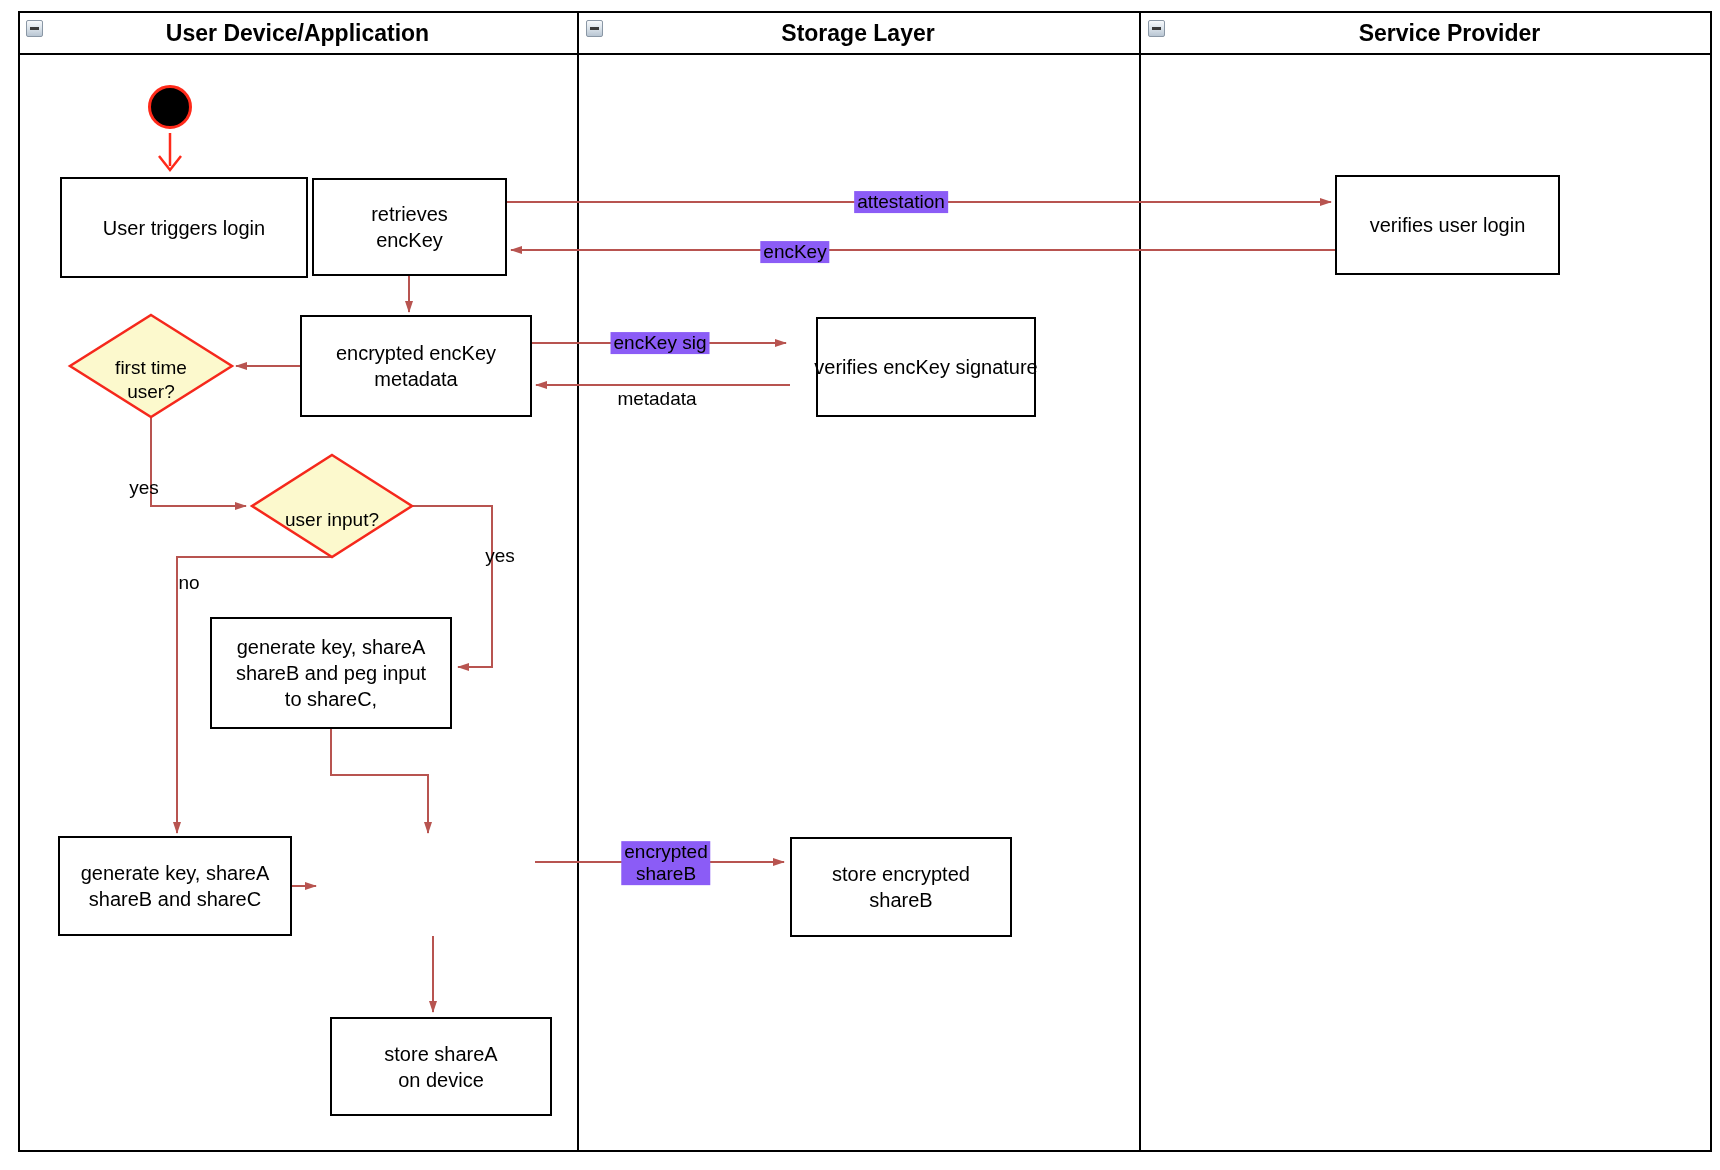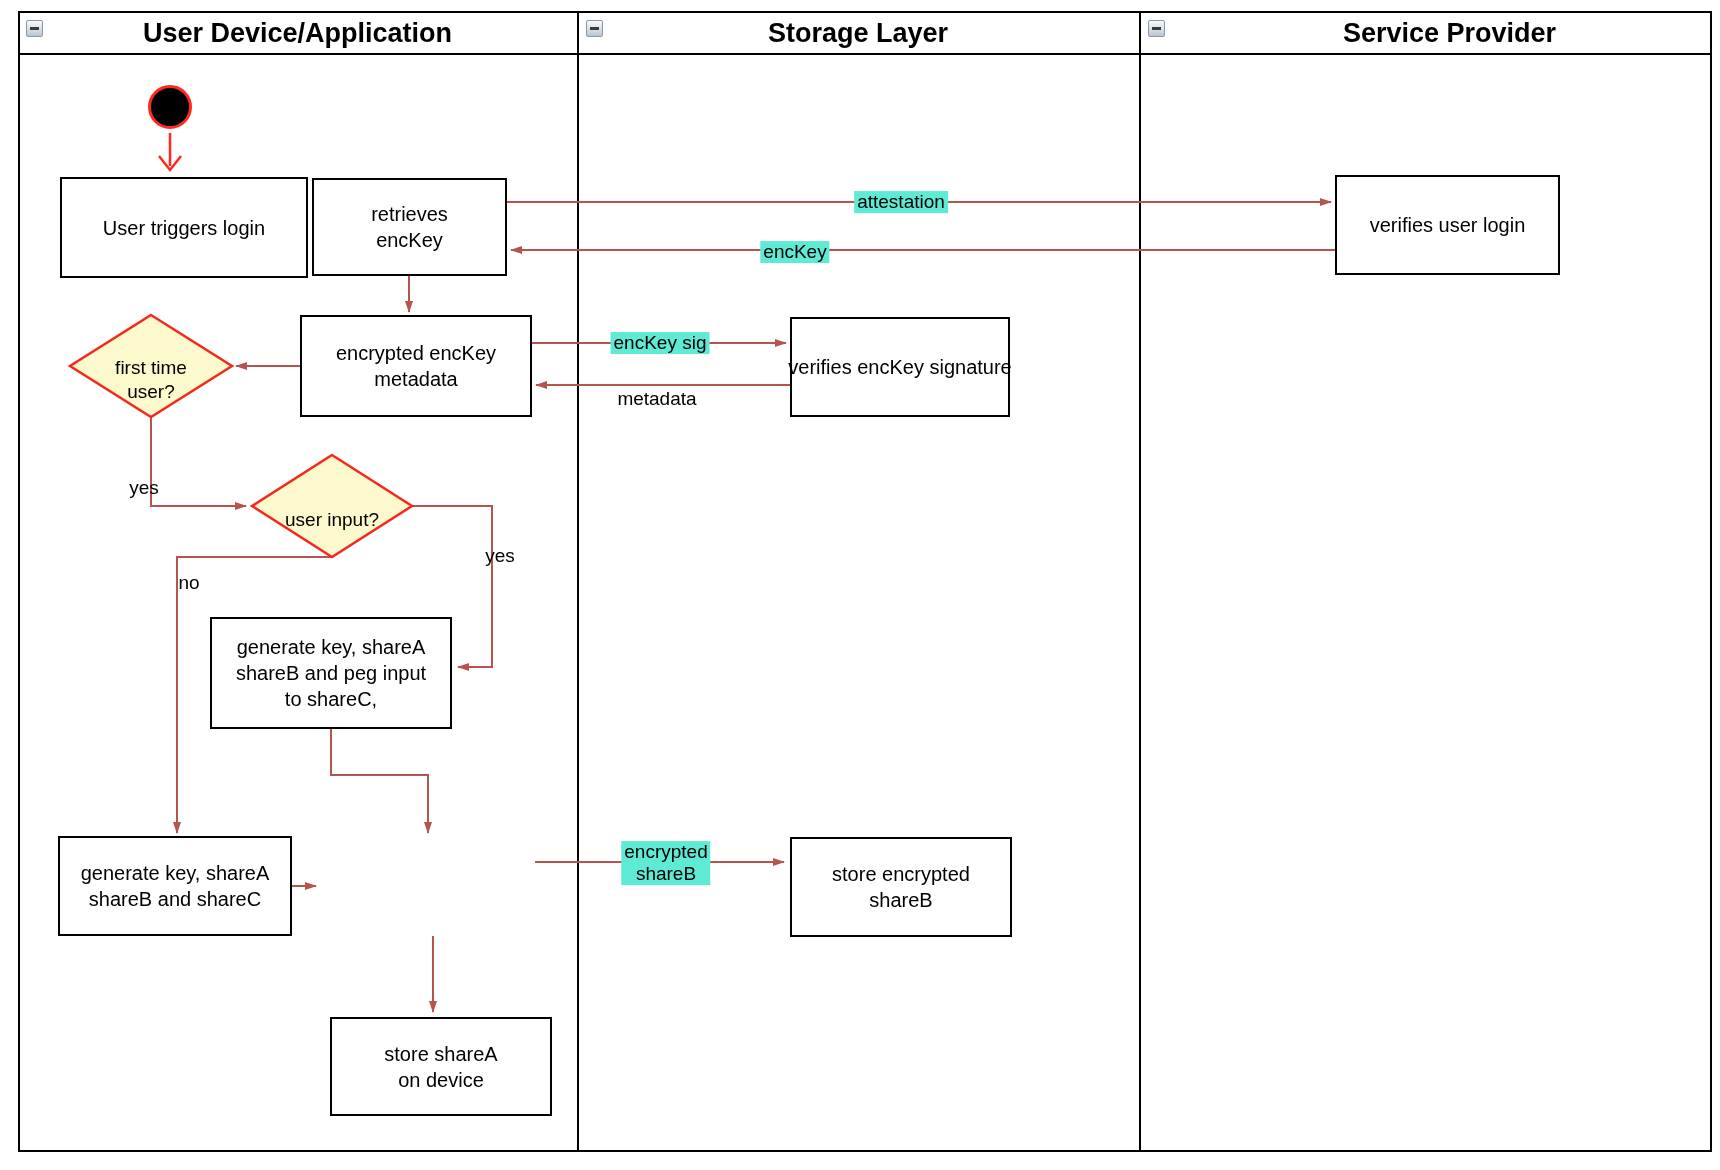--- a/index.html
+++ b/index.html
@@ -3,38 +3,38 @@
 <meta charset="utf-8">
 <style>
   html,body{margin:0;padding:0;background:#ffffff;}
   body{width:1720px;height:1170px;position:relative;font-family:"Liberation Sans", sans-serif;color:#000;}
   #canvas{position:absolute;left:0;top:0;width:1720px;height:1170px;}
 
   .pool{position:absolute;left:18px;top:11px;width:1694px;height:1141px;border:2px solid #000;box-sizing:border-box;background:#fff;}
   .vline{position:absolute;width:2px;background:#000;}
   .hline{position:absolute;height:2px;background:#000;}
   .hcell{position:absolute;height:42px;display:flex;align-items:center;justify-content:center;}
-  .hcell .title{font-weight:bold;font-size:27px;}
+  .hcell .title{font-weight:bold;font-size:23px;}
   .collapse{position:absolute;width:17px;height:17px;border:1px solid #8a97a5;border-radius:2px;
     background:linear-gradient(#f7f9fb 0%,#dde5ec 45%,#b9c6d3 100%);box-sizing:border-box;
     display:flex;align-items:center;justify-content:center;cursor:pointer;}
   .collapse .minus{width:9px;height:3px;background:#3a3a3a;}
 
   svg.wires{position:absolute;left:0;top:0;z-index:2;}
 
   .node{position:absolute;border:2px solid #000;background:#fff;box-sizing:border-box;
     display:flex;align-items:center;justify-content:center;text-align:center;
     font-size:20px;line-height:1.3;white-space:pre-line;z-index:3;}
-  .node.nowrap{white-space:nowrap;overflow:visible;}
+  .node.nowrap{white-space:nowrap;overflow:visible;margin-left:26px;}
   .start{position:absolute;width:44px;height:44px;border-radius:50%;background:#000;
     border:3px solid #ff2a1a;box-sizing:border-box;z-index:3;}
   .dlabel{position:absolute;transform:translate(-50%,-50%);text-align:center;font-size:19px;
     line-height:1.25;white-space:pre-line;z-index:4;margin-top:14px;}
   .elabel{position:absolute;transform:translate(-50%,-50%);text-align:center;font-size:19px;
-    line-height:1.15;background:#5eead4;padding:0 3px;white-space:pre-line;z-index:4;}
+    line-height:1.15;background:#8b5cf6;padding:0 3px;white-space:pre-line;z-index:4;}
   .elabel.nobg{background:transparent;}
 </style>
 </head>
 <body>
 
 <div id="canvas">
 
   <div class="pool"></div>
   <div class="hline" style="left:18px;top:53px;width:1694px;"></div>
   <div class="vline" style="left:577px;top:11px;height:1141px;"></div>

